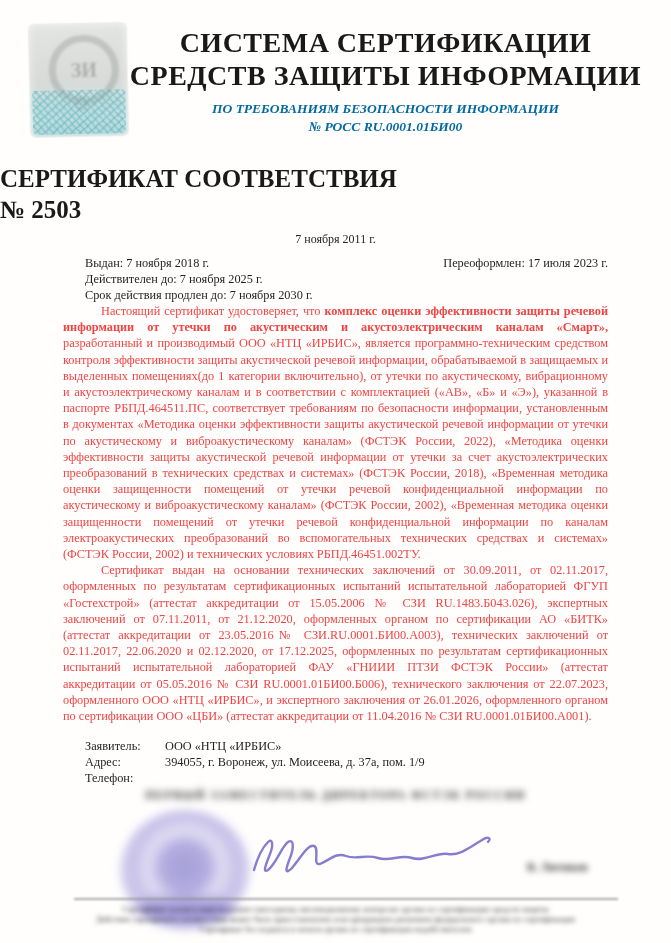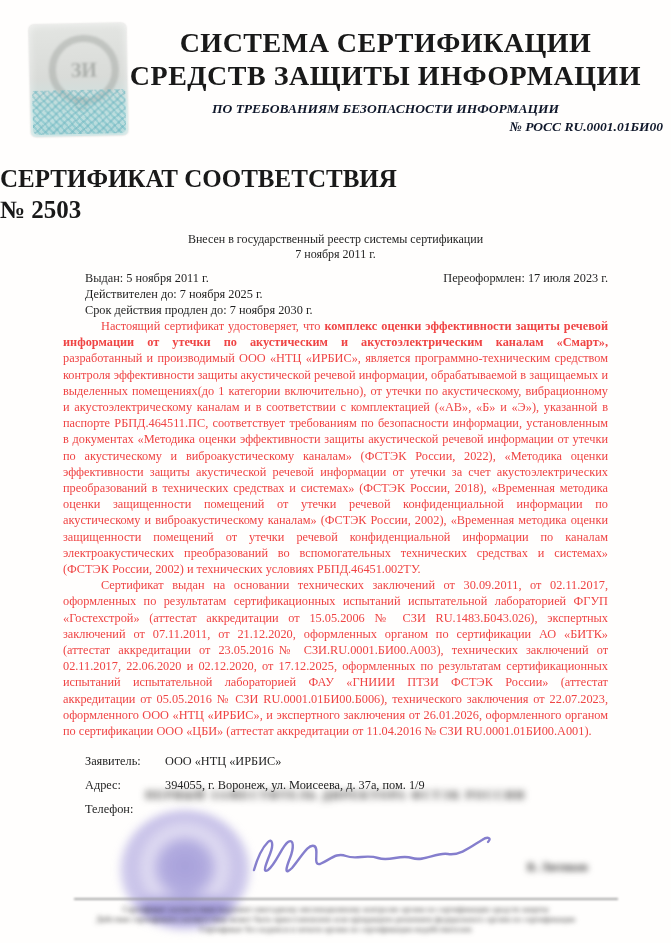--- a/index.html
+++ b/index.html
@@ -38,35 +38,35 @@
     position:absolute;left:2px;right:2px;bottom:2px;height:44px;border-radius:0 0 5px 5px;
     background:
       repeating-linear-gradient(48deg, rgba(90,180,190,.38) 0 2px, rgba(255,255,255,0) 2px 5px),
       repeating-linear-gradient(-41deg, rgba(60,150,170,.28) 0 2px, rgba(255,255,255,0) 2px 6px),
       linear-gradient(180deg, rgba(190,220,220,.25), rgba(150,205,210,.4));
     filter:blur(.7px);
   }
   
   .header-text{margin:0 8px 0 108px;padding-top:26px;text-align:center;}
   .main-title{font-size:28px;line-height:33px;font-weight:bold;letter-spacing:.5px;color:#191919;}
-  .sub-title{margin-top:8px;font-size:13.5px;line-height:17.5px;font-weight:bold;font-style:italic;color:#0f172a;}
+  .sub-title{margin-top:8px;font-size:13.5px;line-height:17.5px;font-weight:bold;font-style:italic;color:#0369a1;}
   
   .cert-title{margin-top:28px;text-align:left;font-size:25px;line-height:31px;font-weight:bold;color:#191919;}
   .registry{margin-top:7px;text-align:center;font-size:12px;line-height:15px;color:#242424;}
   
   .dates{margin:8px 63px 0 85px;display:flex;justify-content:space-between;font-size:12.3px;line-height:16px;}
   .dates-right{text-align:right;white-space:nowrap;}
   
   .body-text{margin:0 63px;font-size:12.3px;line-height:16.2px;text-align:justify;color:#ef4444;}
   .p1{margin-top:6px;}
   .p2{margin-top:15px;}
   .body-text p{margin:0;text-indent:38px;}
   .b{font-weight:bold;}
   
-  .applicant{margin:14px 63px 8px 85px;display:grid;grid-template-columns:80px 1fr;row-gap:8px;font-size:12.3px;line-height:16px;color:#242424;}
+  .applicant{margin:14px 63px 8px 85px;display:grid;grid-template-columns:80px 1fr;row-gap:0;font-size:12.3px;line-height:16px;color:#242424;}
   
   .blur-title{
     position:absolute;left:0;right:0;top:789px;text-align:center;
     font-size:11.5px;font-weight:bold;letter-spacing:1.6px;color:#2e2e2e;
     filter:blur(3.6px);white-space:nowrap;
   }
   .stamp{
     position:absolute;left:120px;top:810px;width:130px;height:120px;border-radius:50%;
     background:radial-gradient(circle at 50% 48%,
       rgba(132,122,205,.28) 0%,
@@ -109,36 +109,35 @@
       <span class="holo-ring-letters">ЗИ</span>
     </div>
     <div class="holo-dot"></div>
     <div class="holo-sea"></div>
   </div>
 
   <div class="header-text">
     <div class="main-title">СИСТЕМА СЕРТИФИКАЦИИ</div>
     <div class="main-title">СРЕДСТВ ЗАЩИТЫ ИНФОРМАЦИИ</div>
     <div class="sub-title">ПО ТРЕБОВАНИЯМ БЕЗОПАСНОСТИ ИНФОРМАЦИИ</div>
-    <div class="sub-title" style="margin-top:0;text-align:right;">№ РОСС RU.0001.01БИ00</div>
+    <div class="sub-title" style="margin-top:0;">№ РОСС RU.0001.01БИ00</div>
   </div>
 
   <div class="cert-title">
     <div>СЕРТИФИКАТ СООТВЕТСТВИЯ</div>
     <div>№ 2503</div>
   </div>
 
   <div class="registry">
-    <div>Внесен в государственный реестр системы сертификации</div>
     <div>7 ноября 2011 г.</div>
   </div>
 
   <div class="dates">
     <div>
-      <div>Выдан: 5 ноября 2011 г.</div>
+      <div>Выдан: 7 ноября 2018 г.</div>
       <div>Действителен до: 7 ноября 2025 г.</div>
       <div>Срок действия продлен до: 7 ноября 2030 г.</div>
     </div>
     <div class="dates-right">Переоформлен: 17 июля 2023 г.</div>
   </div>
 
   <div class="body-text">
     <p class="p1"><span>Настоящий сертификат удостоверяет, что </span><span class="b">комплекс оценки эффективности защиты речевой информации от утечки по акустическим и акустоэлектрическим каналам «Смарт»,</span><span> разработанный и производимый ООО «НТЦ «ИРБИС», является программно-техническим средством контроля эффективности защиты акустической речевой информации, обрабатываемой в защищаемых и выделенных помещениях(до 1 категории включительно), от утечки по акустическому, вибрационному и акустоэлектрическому каналам и в соответствии с комплектацией («АВ», «Б» и «Э»), указанной в паспорте РБПД.464511.ПС, соответствует требованиям по безопасности информации, установленным в документах «Методика оценки эффективности защиты акустической речевой информации от утечки по акустическому и виброакустическому каналам» (ФСТЭК России, 2022), «Методика оценки эффективности защиты акустической речевой информации от утечки за счет акустоэлектрических преобразований в технических средствах и системах» (ФСТЭК России, 2018), «Временная методика оценки защищенности помещений от утечки речевой конфиденциальной информации по акустическому и виброакустическому каналам» (ФСТЭК России, 2002), «Временная методика оценки защищенности помещений от утечки речевой конфиденциальной информации по каналам электроакустических преобразований во вспомогательных технических средствах и системах» (ФСТЭК России, 2002) и технических условиях РБПД.46451.002ТУ.</span></p>
     <p class="p2">Сертификат выдан на основании технических заключений от 30.09.2011, от 02.11.2017, оформленных по результатам сертификационных испытаний испытательной лабораторией ФГУП «Гостехстрой» (аттестат аккредитации от 15.05.2006 № СЗИ RU.1483.Б043.026), экспертных заключений от 07.11.2011, от 21.12.2020, оформленных органом по сертификации АО «БИТК» (аттестат аккредитации от 23.05.2016№ СЗИ.RU.0001.БИ00.А003), технических заключений от 02.11.2017, 22.06.2020 и 02.12.2020, от 17.12.2025, оформленных по результатам сертификационных испытаний испытательной лабораторией ФАУ «ГНИИИ ПТЗИ ФСТЭК России» (аттестат аккредитации от 05.05.2016 № СЗИ RU.0001.01БИ00.Б006), технического заключения от 22.07.2023, оформленного ООО «НТЦ «ИРБИС», и экспертного заключения от 26.01.2026, оформленного органом по сертификации ООО «ЦБИ» (аттестат аккредитации от 11.04.2016 № СЗИ RU.0001.01БИ00.А001).</p>
   </div>

